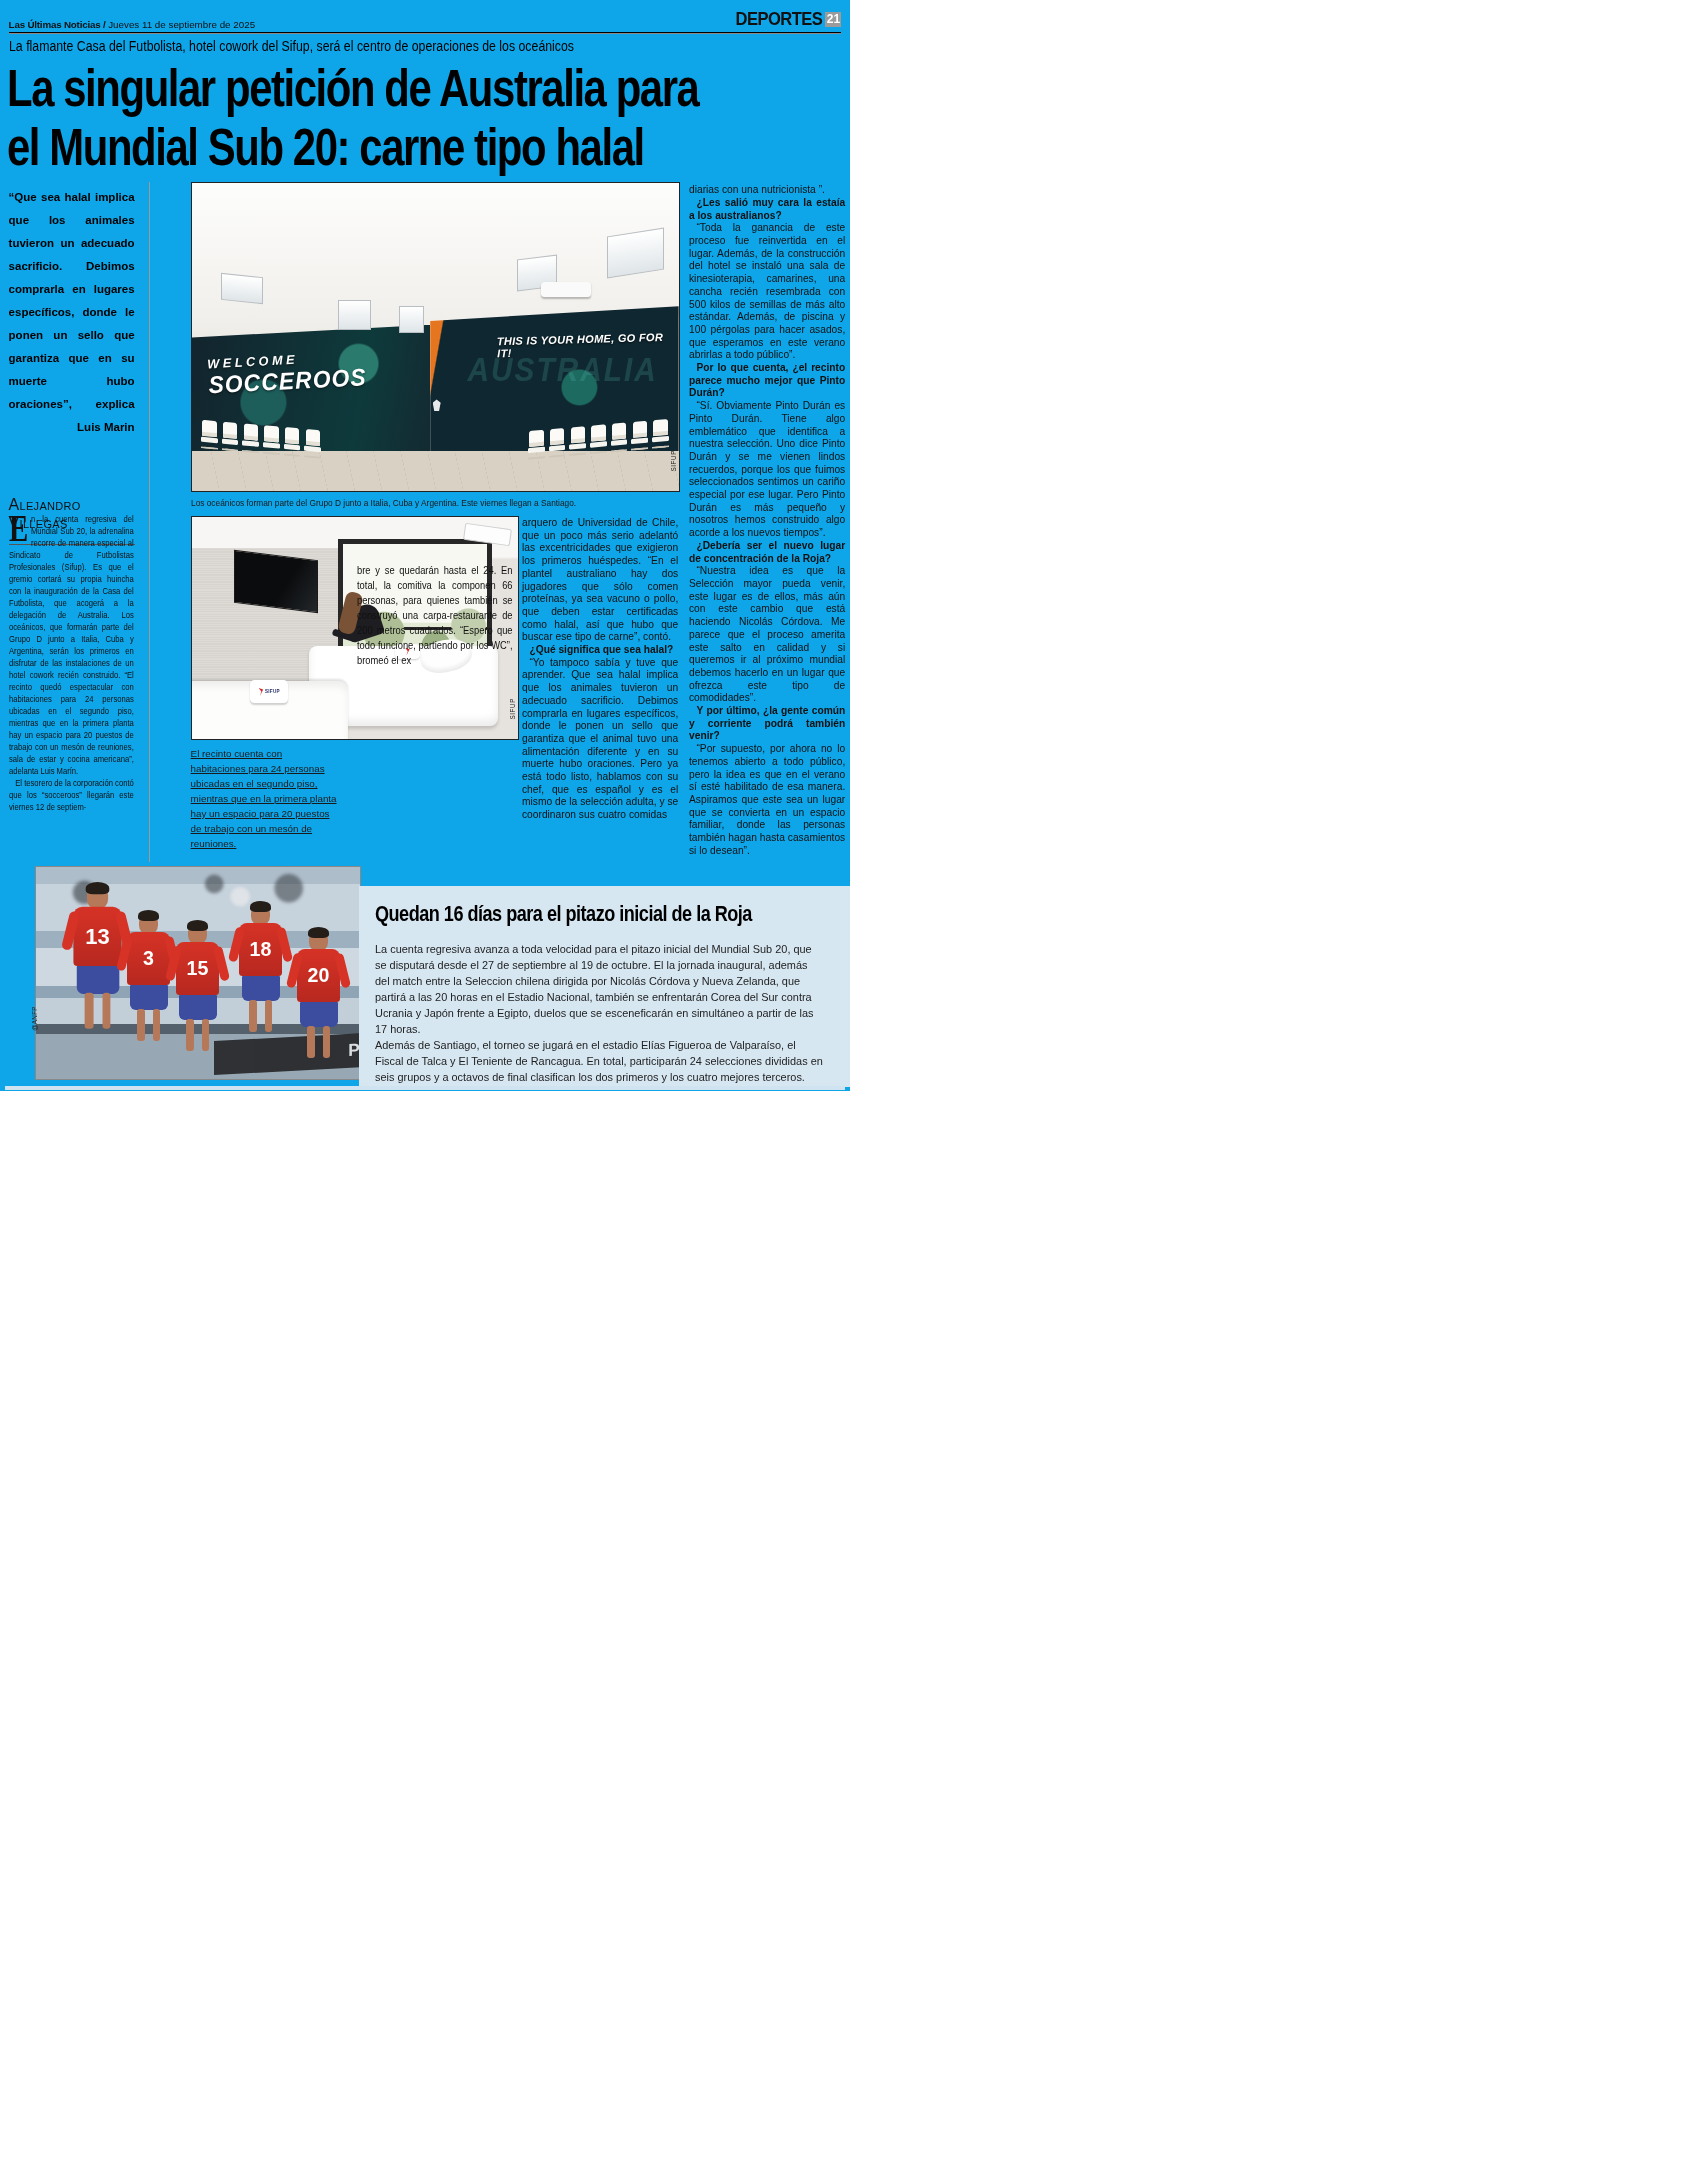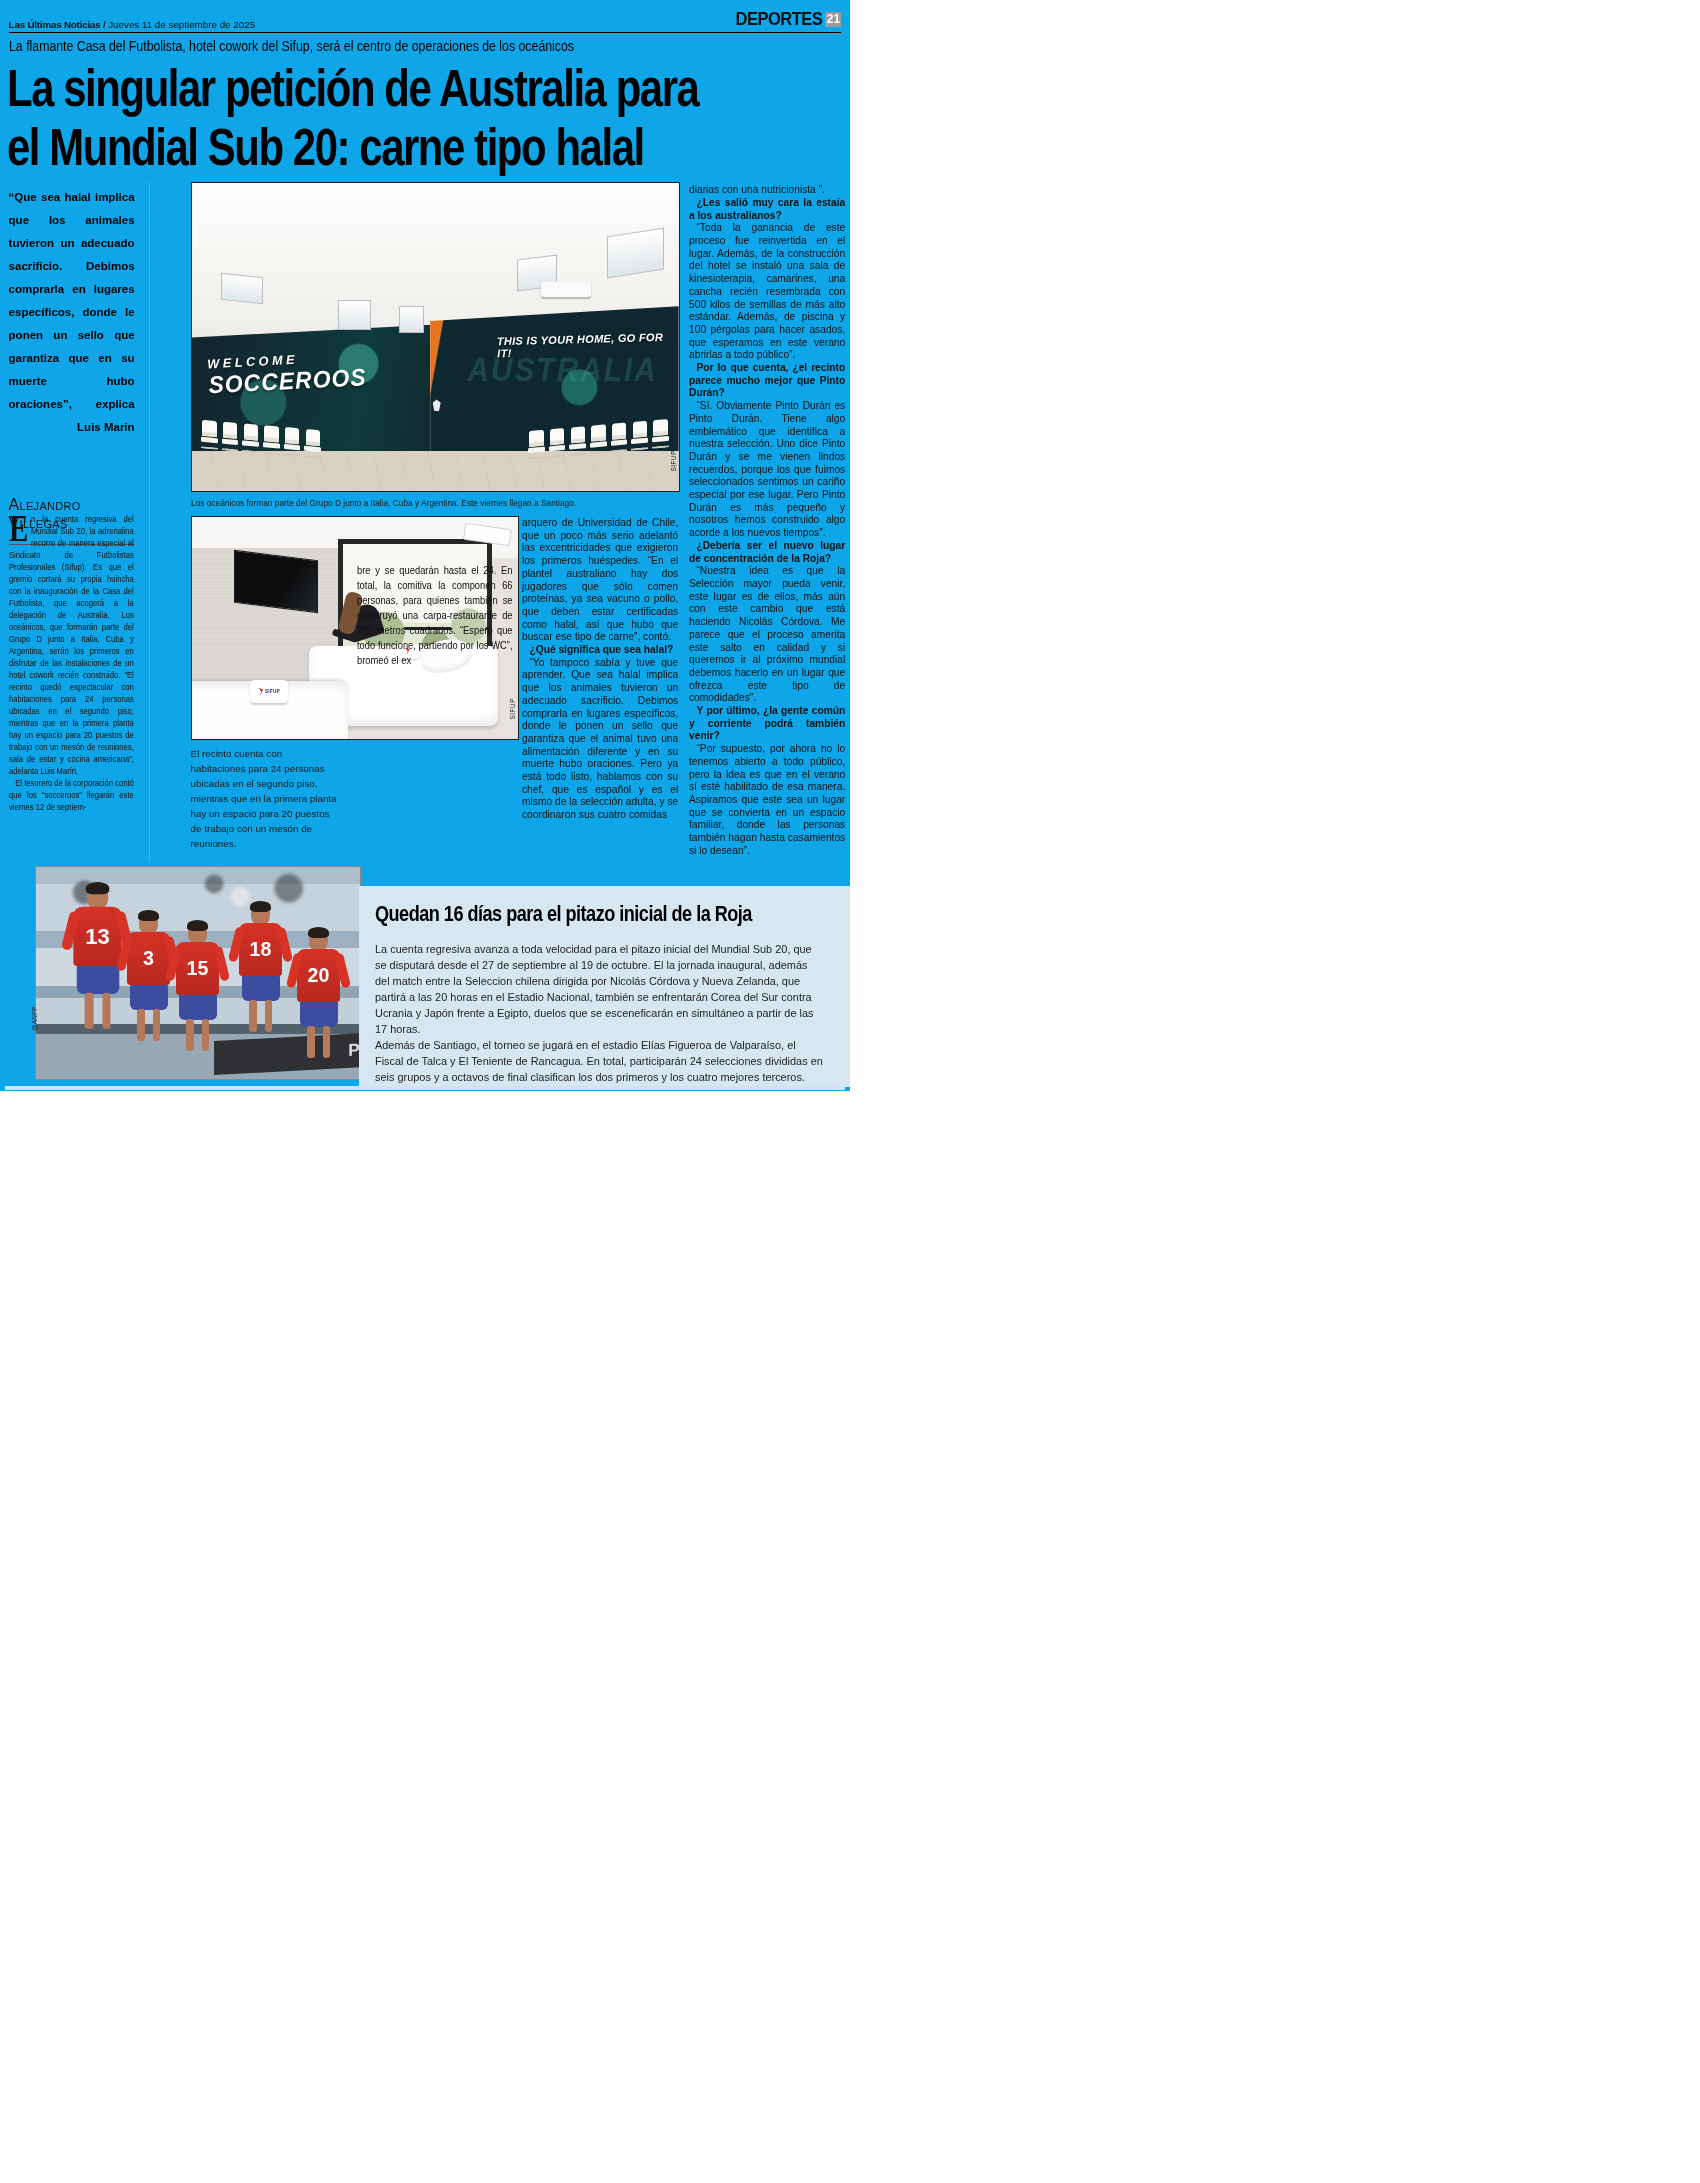--- a/index.html
+++ b/index.html
@@ -73,21 +73,21 @@
   .chair{width:16.7px;height:32px;position:relative;}
   .chair::before{content:"";position:absolute;top:0;left:1.2px;right:1.2px;height:16px;background:#fbfaf6;
                  border-radius:2.9px 2.9px 1.2px 1.2px;box-shadow:inset 0 -4px 0 #e4e0d6;}
   .chair::after{content:"";position:absolute;top:17.3px;left:0;right:0;height:5.2px;background:#f6f4ee;
                 border-radius:1.2px;box-shadow:1.7px 8px 0 -1.7px #cfc8ba,-1.7px 8px 0 -1.7px #cfc8ba;}
   .photo-credit{position:absolute;right:1.2px;bottom:19.6px;writing-mode:vertical-rl;transform:rotate(180deg);
                 font-size:6.3px;color:#222;letter-spacing:0.6px;}
   
   #caption1{position:absolute;left:182px;top:315px;width:577px;font-size:9.8px;color:#1a1a1a;
             transform:scaleX(.85);transform-origin:0 0;}
-  #caption2{position:absolute;left:182px;top:564px;width:149px;font-size:9.8px;line-height:15px;color:#1a1a1a;}
+  #caption2{position:absolute;left:182px;top:564px;width:149px;font-size:9.8px;line-height:15px;color:#1a1a1a;text-decoration:underline;}
   
   #photo2{position:absolute;left:182px;top:334px;width:326px;height:222px;overflow:hidden;
           background:linear-gradient(#f7f6f4 0 18%,#e6e3df 19% 100%);border:0.6px solid #222;}
   .wall-texture{position:absolute;left:0;top:14%;width:46%;height:86%;
                 background:repeating-linear-gradient(0deg,rgba(0,0,0,.03) 0 1.2px,transparent 1.2px 2.3px),#dedbd6;}
   .tv{position:absolute;left:13%;top:17%;width:25%;height:23%;background:linear-gradient(120deg,#0b0c0e 60%,#23282b);
       border:1.7px solid #1a1a1a;transform:skewY(7deg);}
   .window2{position:absolute;right:8%;top:10%;width:44%;height:64%;border:5.2px solid #272727;
            background:linear-gradient(#f6f8f1 0 55%,#e2ead6 56% 100%);}
   .window2 .bar{position:absolute;left:0;right:0;height:3.5px;background:#272727;}

